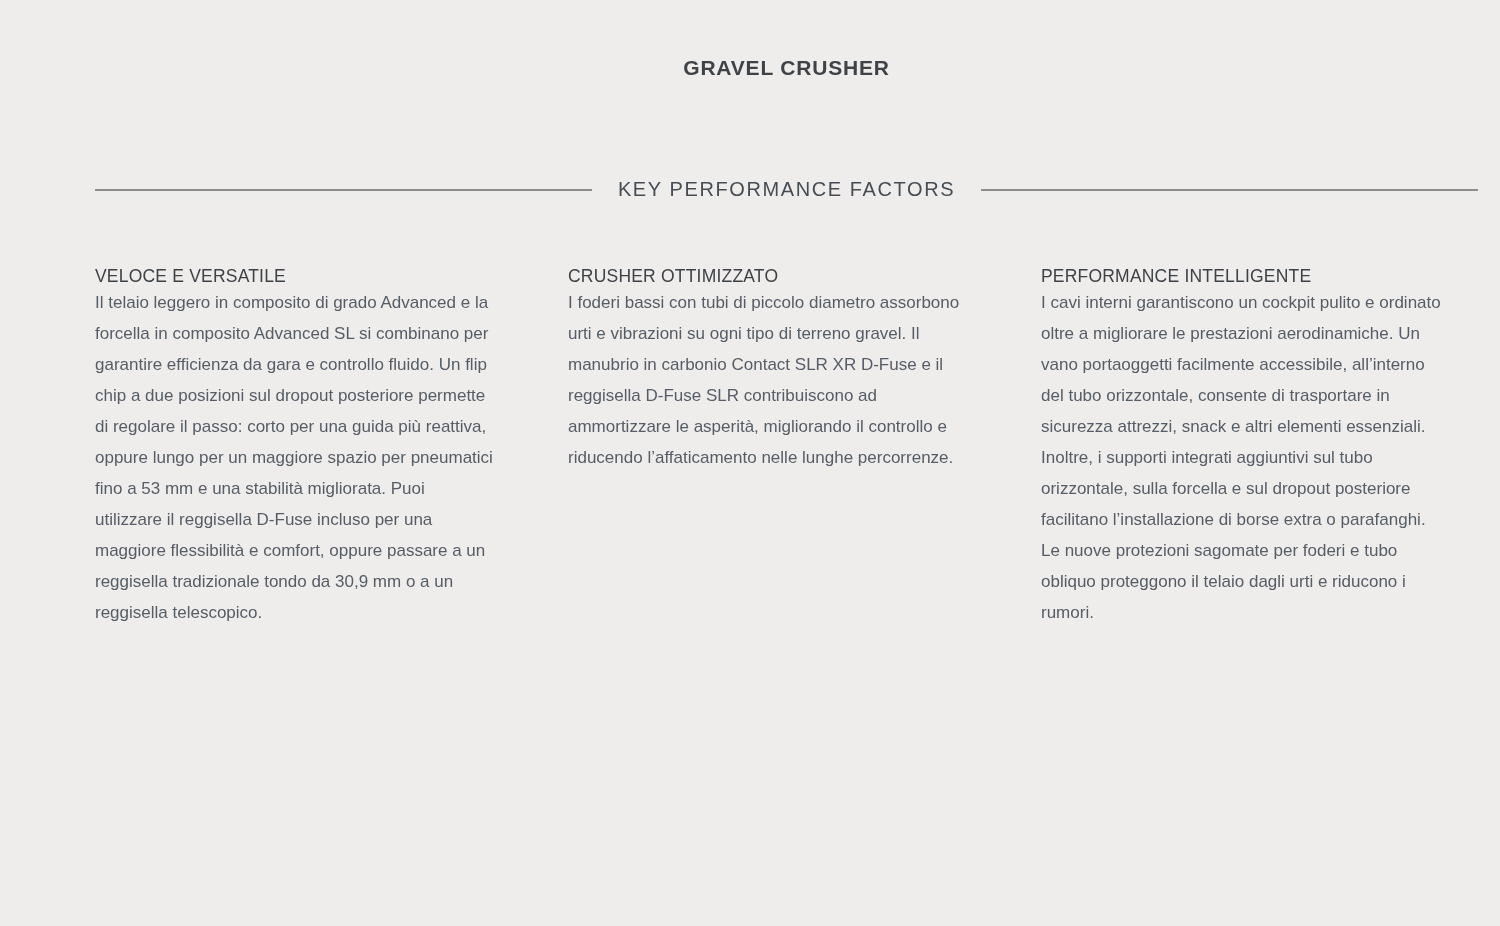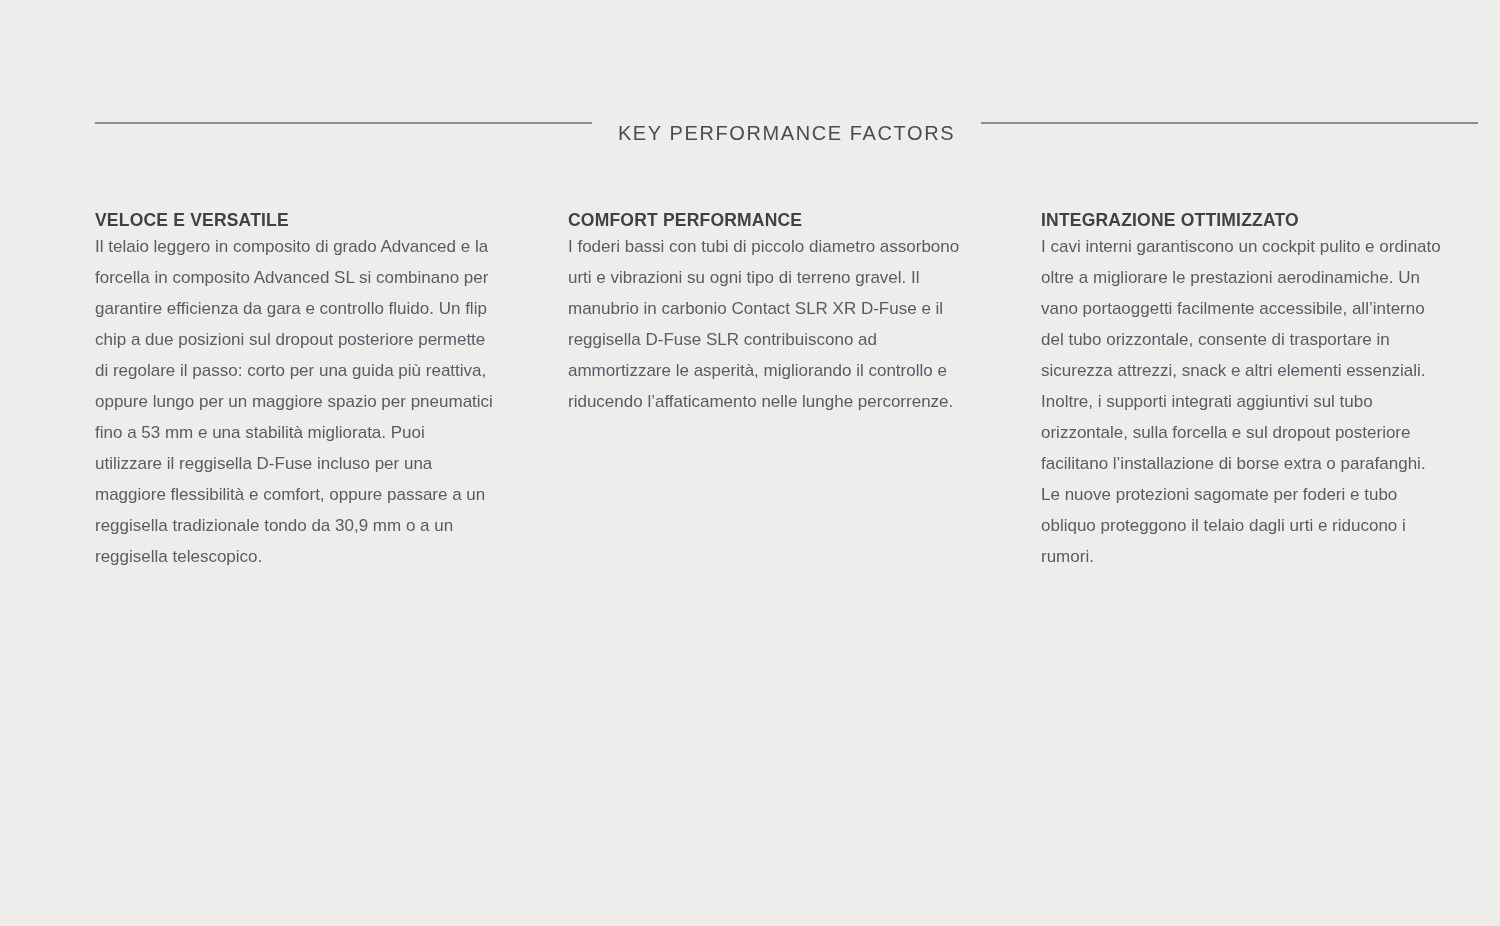--- a/index.html
+++ b/index.html
@@ -24,23 +24,23 @@
   }
   .hero-subtitle {
     margin: 35px auto 0 auto;
     max-width: 1340px;
     text-align: center;
     font-size: 18.5px;
     line-height: 30px;
     color: #565d66;
   }
   .divider-row {
-    margin-top: 65px;
+    margin-top: 99px;
     display: flex;
-    align-items: flex-start;
+    align-items: center;
   }
   .divider-line {
     flex: 1 1 auto;
     height: 2px;
     background: #8e8e8e;
   }
   .divider-heading {
     flex: 0 0 auto;
     padding: 0 26px;
     font-size: 20px;
@@ -50,55 +50,56 @@
     white-space: nowrap;
   }
   .columns {
     margin-top: 64px;
     display: grid;
     grid-template-columns: repeat(3, 400px);
     column-gap: 73px;
   }
   .col-heading {
     font-size: 17.5px;
-    font-weight: 700;
+    font-weight: 400;
     letter-spacing: 0.2px;
     color: #3e4247;
     line-height: 22px;
   }
   .col-body {
     font-size: 17px;
     line-height: 31px;
     color: #565d66;
   }
 </style>
 </head>
 <body>
 
 <div class="container">
 
+  <h1 class="hero-title">GRAVEL CRUSHER</h1>
 
 
   <div class="divider-row">
     <div class="divider-line"></div>
     <div class="divider-heading">KEY PERFORMANCE FACTORS</div>
     <div class="divider-line"></div>
   </div>
 
   <div class="columns">
 
     <div class="column">
       <h2 class="col-heading">VELOCE E VERSATILE</h2>
       <p class="col-body">Il telaio leggero in composito di grado Advanced e la forcella in composito Advanced SL si combinano per garantire efficienza da gara e controllo fluido. Un flip chip a due posizioni sul dropout posteriore permette di regolare il passo: corto per una guida più reattiva, oppure lungo per un maggiore spazio per pneumatici fino a 53 mm e una stabilità migliorata. Puoi utilizzare il reggisella D-Fuse incluso per una maggiore flessibilità e comfort, oppure passare a un reggisella tradizionale tondo da 30,9 mm o a un reggisella telescopico.</p>
     </div>
 
     <div class="column">
-      <h2 class="col-heading">COMFORT PERFORMANCE</h2>
+      <h2 class="col-heading">CRUSHER OTTIMIZZATO</h2>
       <p class="col-body">I foderi bassi con tubi di piccolo diametro assorbono urti e vibrazioni su ogni tipo di terreno gravel. Il manubrio in carbonio Contact SLR XR D-Fuse e il reggisella D-Fuse SLR contribuiscono ad ammortizzare le asperità, migliorando il controllo e riducendo l’affaticamento nelle lunghe percorrenze.</p>
     </div>
 
     <div class="column">
-      <h2 class="col-heading">INTEGRAZIONE OTTIMIZZATO</h2>
+      <h2 class="col-heading">PERFORMANCE INTELLIGENTE</h2>
       <p class="col-body">I cavi interni garantiscono un cockpit pulito e ordinato oltre a migliorare le prestazioni aerodinamiche. Un vano portaoggetti facilmente accessibile, all’interno del tubo orizzontale, consente di trasportare in sicurezza attrezzi, snack e altri elementi essenziali. Inoltre, i supporti integrati aggiuntivi sul tubo orizzontale, sulla forcella e sul dropout posteriore facilitano l’installazione di borse extra o parafanghi. Le nuove protezioni sagomate per foderi e tubo obliquo proteggono il telaio dagli urti e riducono i rumori.</p>
     </div>
 
   </div>
 </div>
 
 </body></html>

